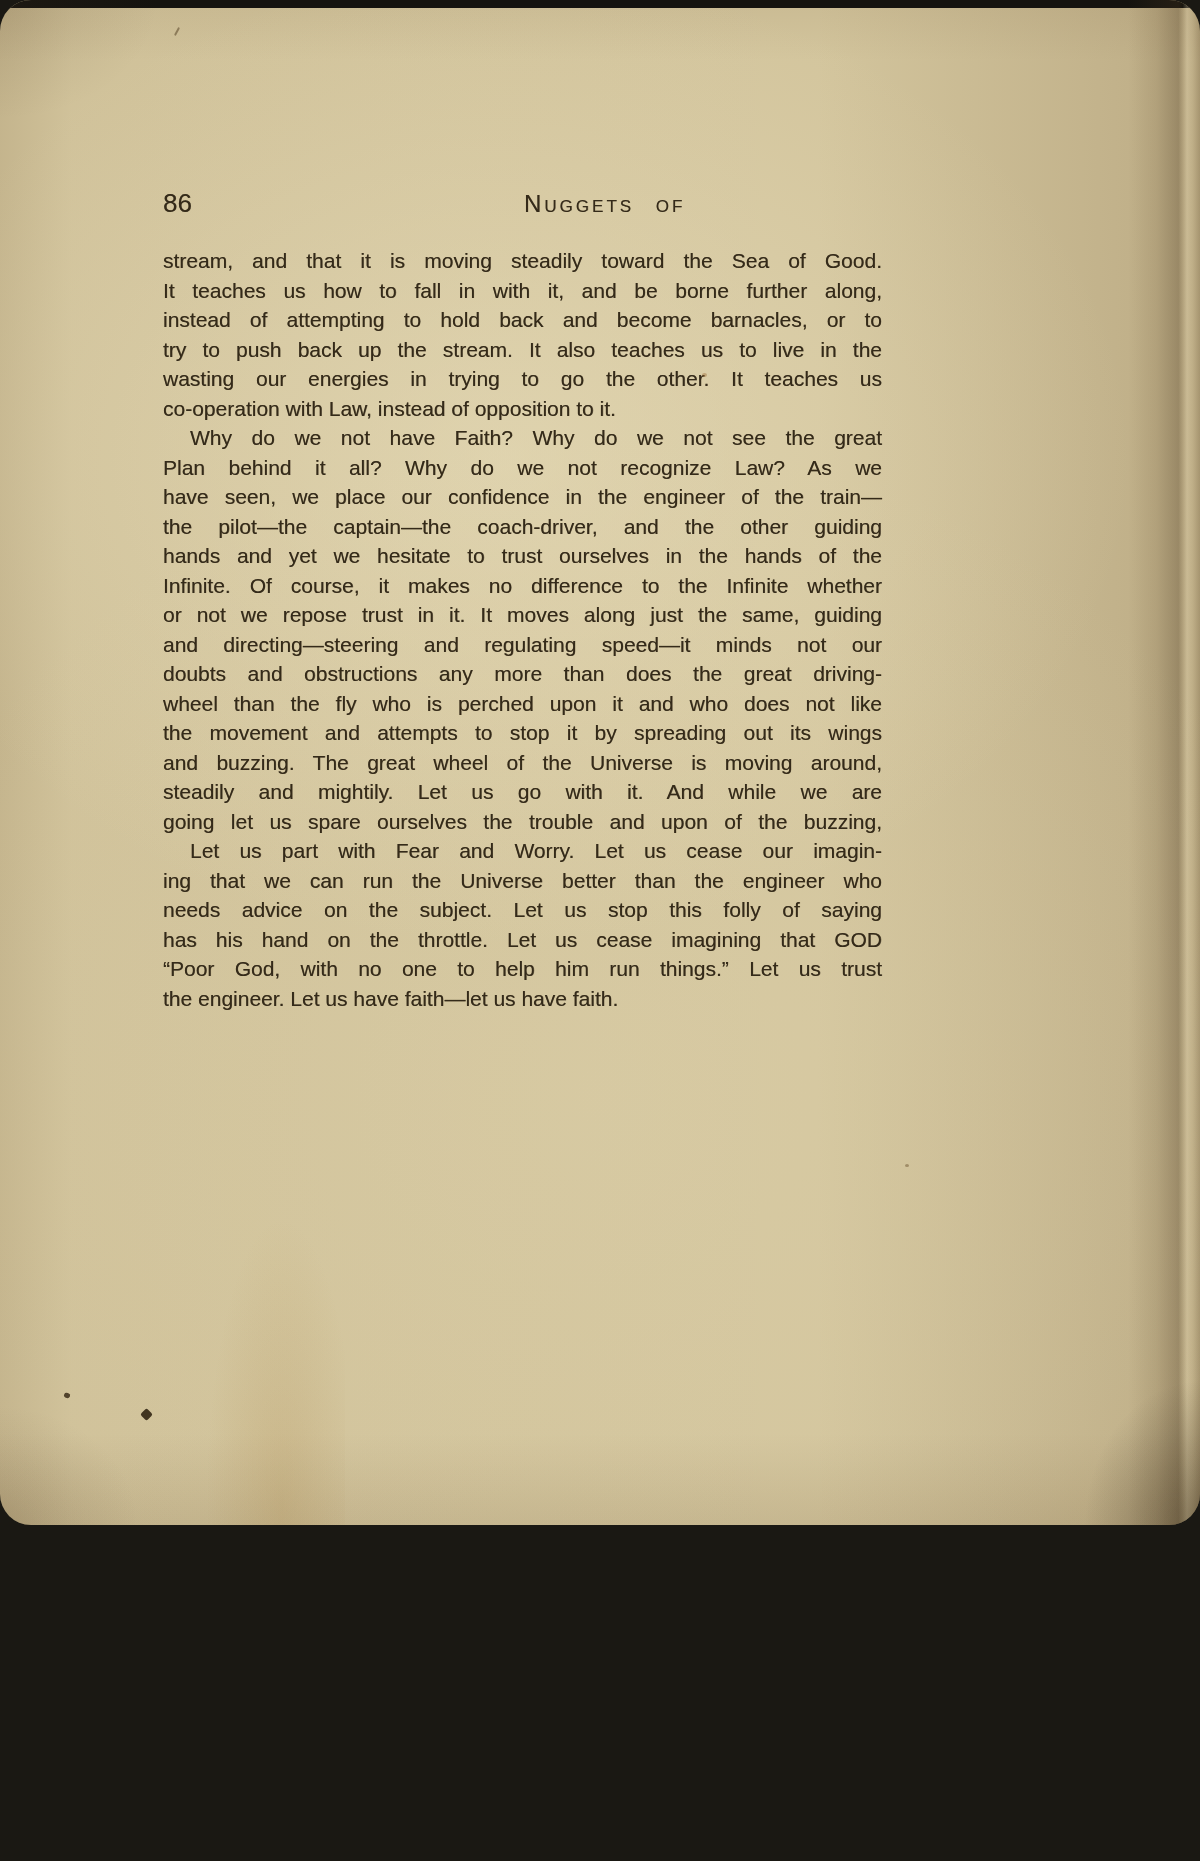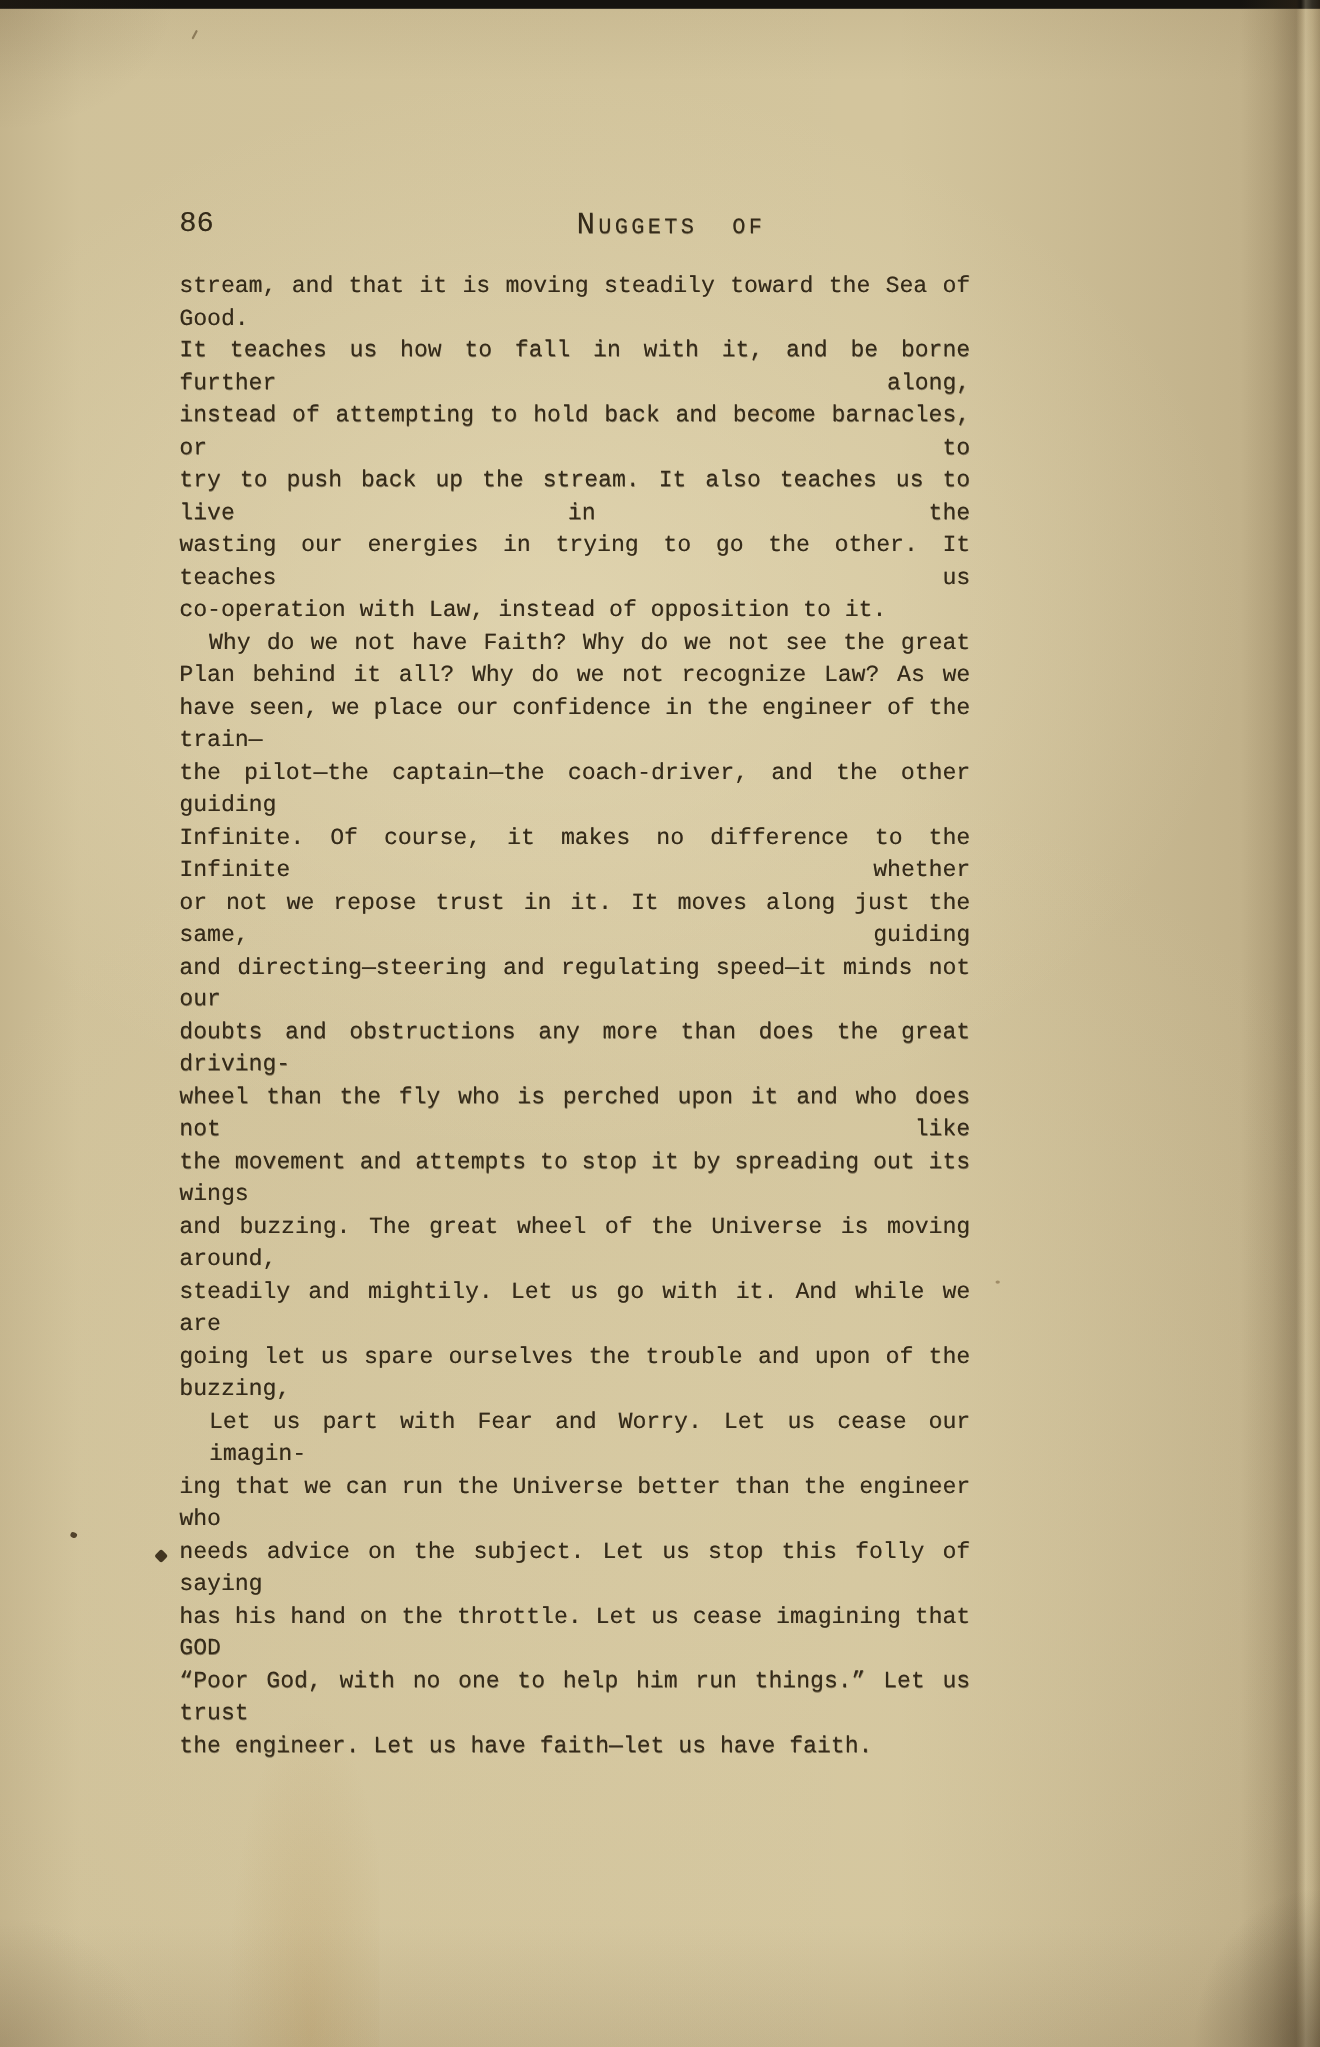--- a/index.html
+++ b/index.html
@@ -1,29 +1,30 @@
 <!DOCTYPE html>
 <html style="--paper: #d3c59d; --ink: #342a19; --topbar: #15130f;"><head>
 <meta charset="utf-8">
 <style>
   html,body { margin:0; padding:0; background:#1a1813; }
   :root { --paper:#d3c59d; --ink:#342a19; --topbar:#15130f; }
 
   .page {
     position:relative;
-    width:1200px; height:1861px;
+    width:1200px; height:1525px;
     margin:0 auto;
     overflow:hidden;
-    font-family:Liberation Mono, monospace;
+    font-family:Liberation Sans, sans-serif;
     background-color:var(--paper);
     background-image:
       radial-gradient(ellipse 900px 700px at 42% 30%, rgba(236,226,192,0.50), rgba(236,226,192,0) 70%),
       radial-gradient(ellipse 1000px 900px at 50% 72%, rgba(223,211,173,0.35), rgba(223,211,173,0) 75%),
       linear-gradient(to right, rgba(120,95,58,0.16) 0%, rgba(120,95,58,0.03) 6%, rgba(120,95,58,0) 68%, rgba(115,90,55,0.14) 88%, rgba(115,90,55,0.20) 96%, rgba(115,90,55,0.25) 100%),
       linear-gradient(to bottom, rgba(120,95,58,0.10) 0%, rgba(120,95,58,0) 4%, rgba(120,95,58,0) 94%, rgba(110,85,50,0.16) 100%);
+    border-radius: 31px;
   }
 
   .top-bar {
     position:absolute; top:0; left:0; width:100%; height:8px;
     background:var(--topbar);
   }
 
   .edge-right {
     position:absolute; top:0; right:0; width:72px; height:100%;
     background:linear-gradient(to right,
@@ -56,21 +57,21 @@
 
   .page-number {
     position:absolute; left:163px; top:188px;
     font-size:26px; color:var(--ink);
     text-shadow:0.3px 0.3px 0.3px rgba(52,42,25,0.5);
   }
 
   .running-header {
     position:absolute; left:524px; top:190px;
     font-variant:small-caps;
-    font-size:28px; letter-spacing:3px; word-spacing:12px;
+    font-size:24px; letter-spacing:3px; word-spacing:12px;
     color:var(--ink);
     text-shadow:0.3px 0.3px 0.3px rgba(52,42,25,0.5);
   }
 
   .text-block {
     position:absolute; left:163px; top:246px; width:719px;
     font-size:21px; line-height:29.5px; color:var(--ink);
     text-shadow:0.3px 0.35px 0.3px rgba(52,42,25,0.55);
   }
   .paragraph { margin:0; }
@@ -118,20 +119,21 @@
         <div class="line">instead of attempting to hold back and become barnacles, or to</div>
         <div class="line">try to push back up the stream.  It also teaches us to live in the</div>
         <div class="line">wasting our energies in trying to go the other.  It teaches us</div>
         <div class="line last">co-operation with Law, instead of opposition to it.</div>
       </div>
       <div class="paragraph">
         <div class="line first-indent">Why do we not have Faith?  Why do we not see the great</div>
         <div class="line">Plan behind it all?  Why do we not recognize Law?  As we</div>
         <div class="line">have seen, we place our confidence in the engineer of the train—</div>
         <div class="line">the pilot—the captain—the coach-driver, and the other guiding</div>
+        <div class="line">hands and yet we hesitate to trust ourselves in the hands of the</div>
         <div class="line">Infinite.  Of course, it makes no difference to the Infinite whether</div>
         <div class="line">or not we repose trust in it.  It moves along just the same, guiding</div>
         <div class="line">and directing—steering and regulating speed—it minds not our</div>
         <div class="line">doubts and obstructions any more than does the great driving-</div>
         <div class="line">wheel than the fly who is perched upon it and who does not like</div>
         <div class="line">the movement and attempts to stop it by spreading out its wings</div>
         <div class="line">and buzzing.  The great wheel of the Universe is moving around,</div>
         <div class="line">steadily and mightily.  Let us go with it.  And while we are</div>
         <div class="line">going let us spare ourselves the trouble and upon of the buzzing,</div>
       </div>

